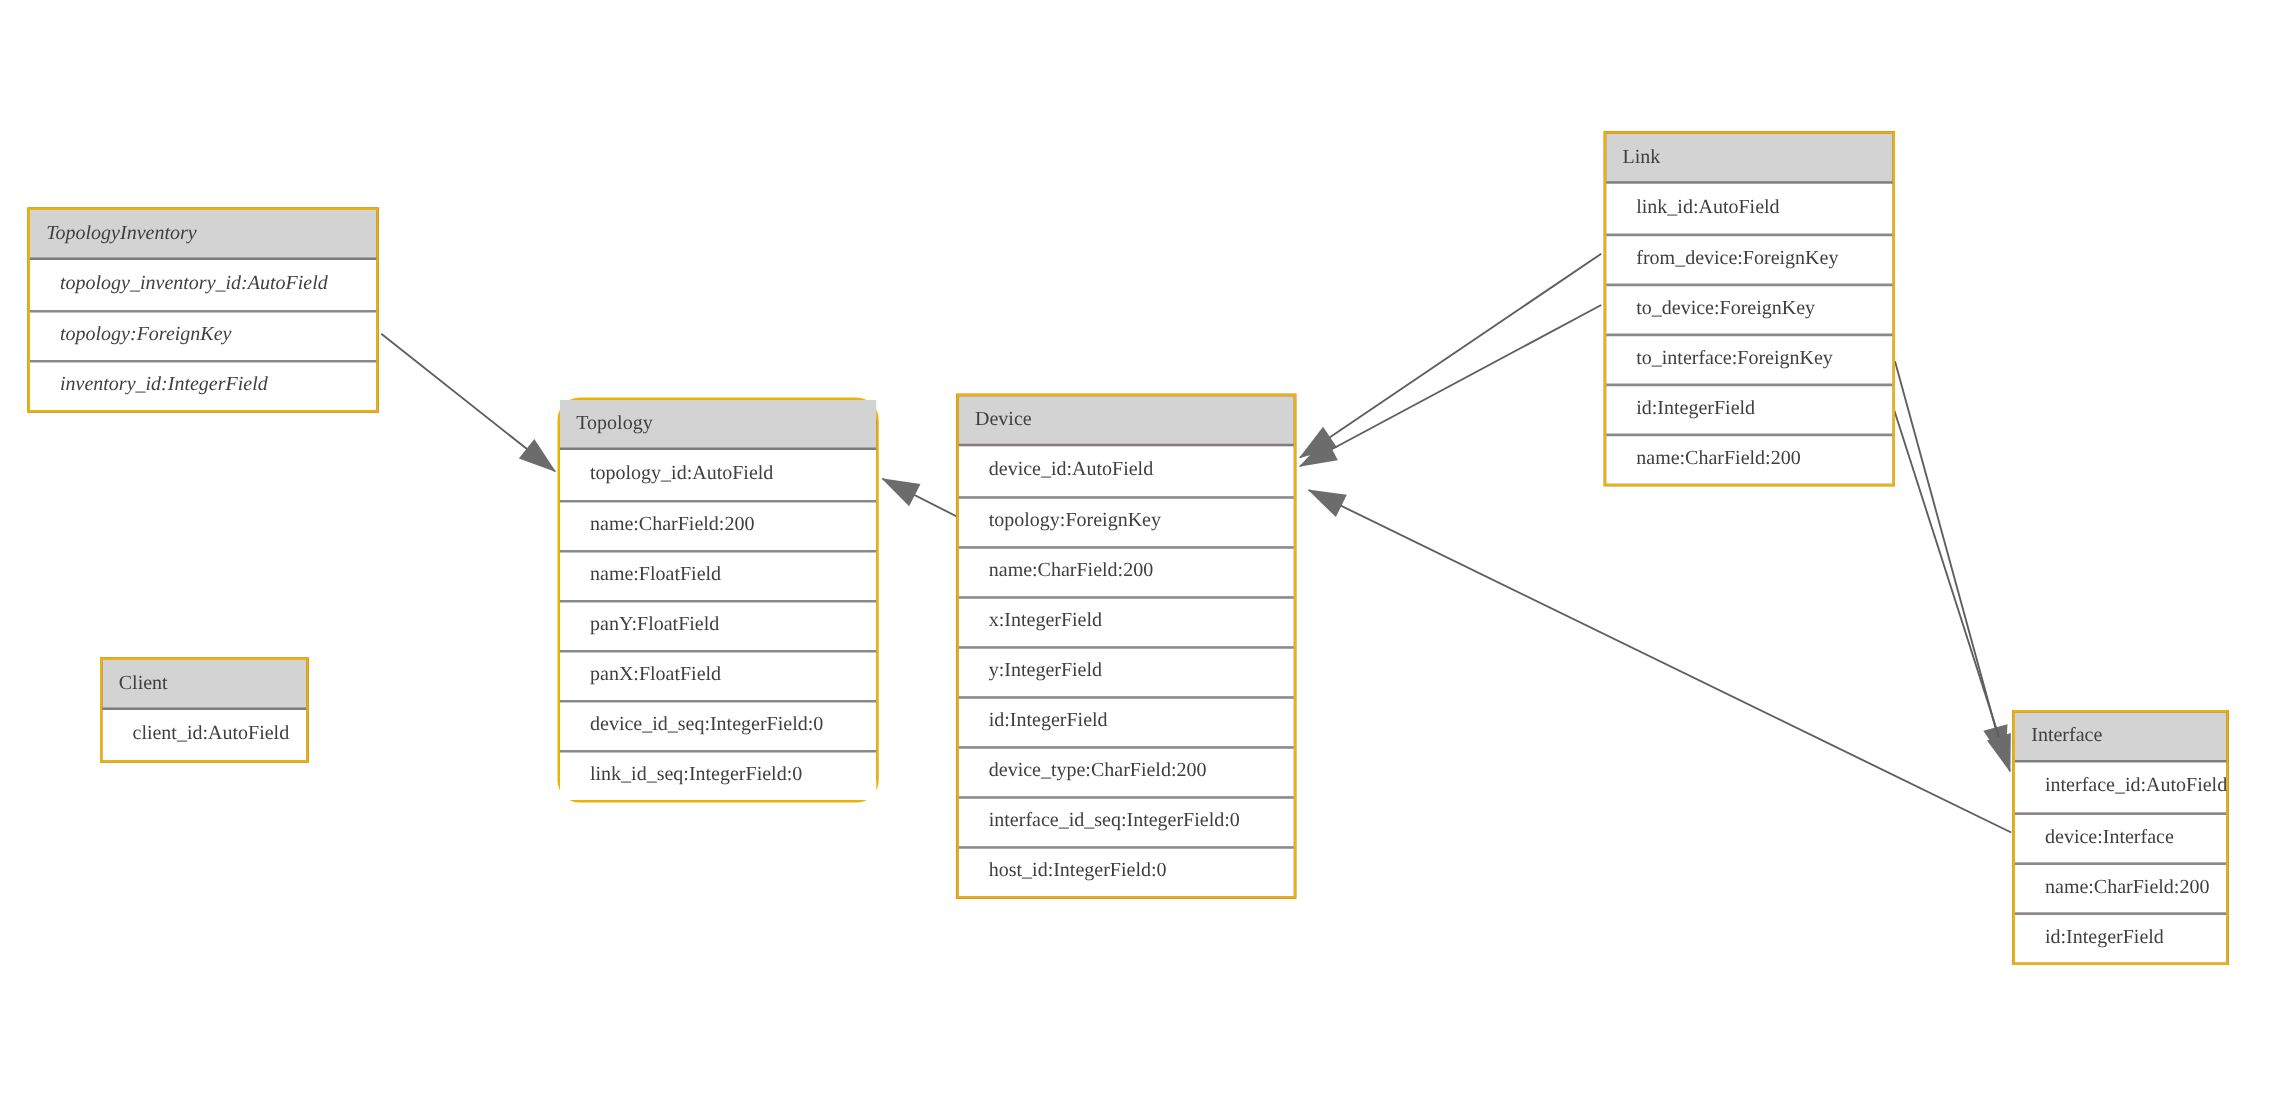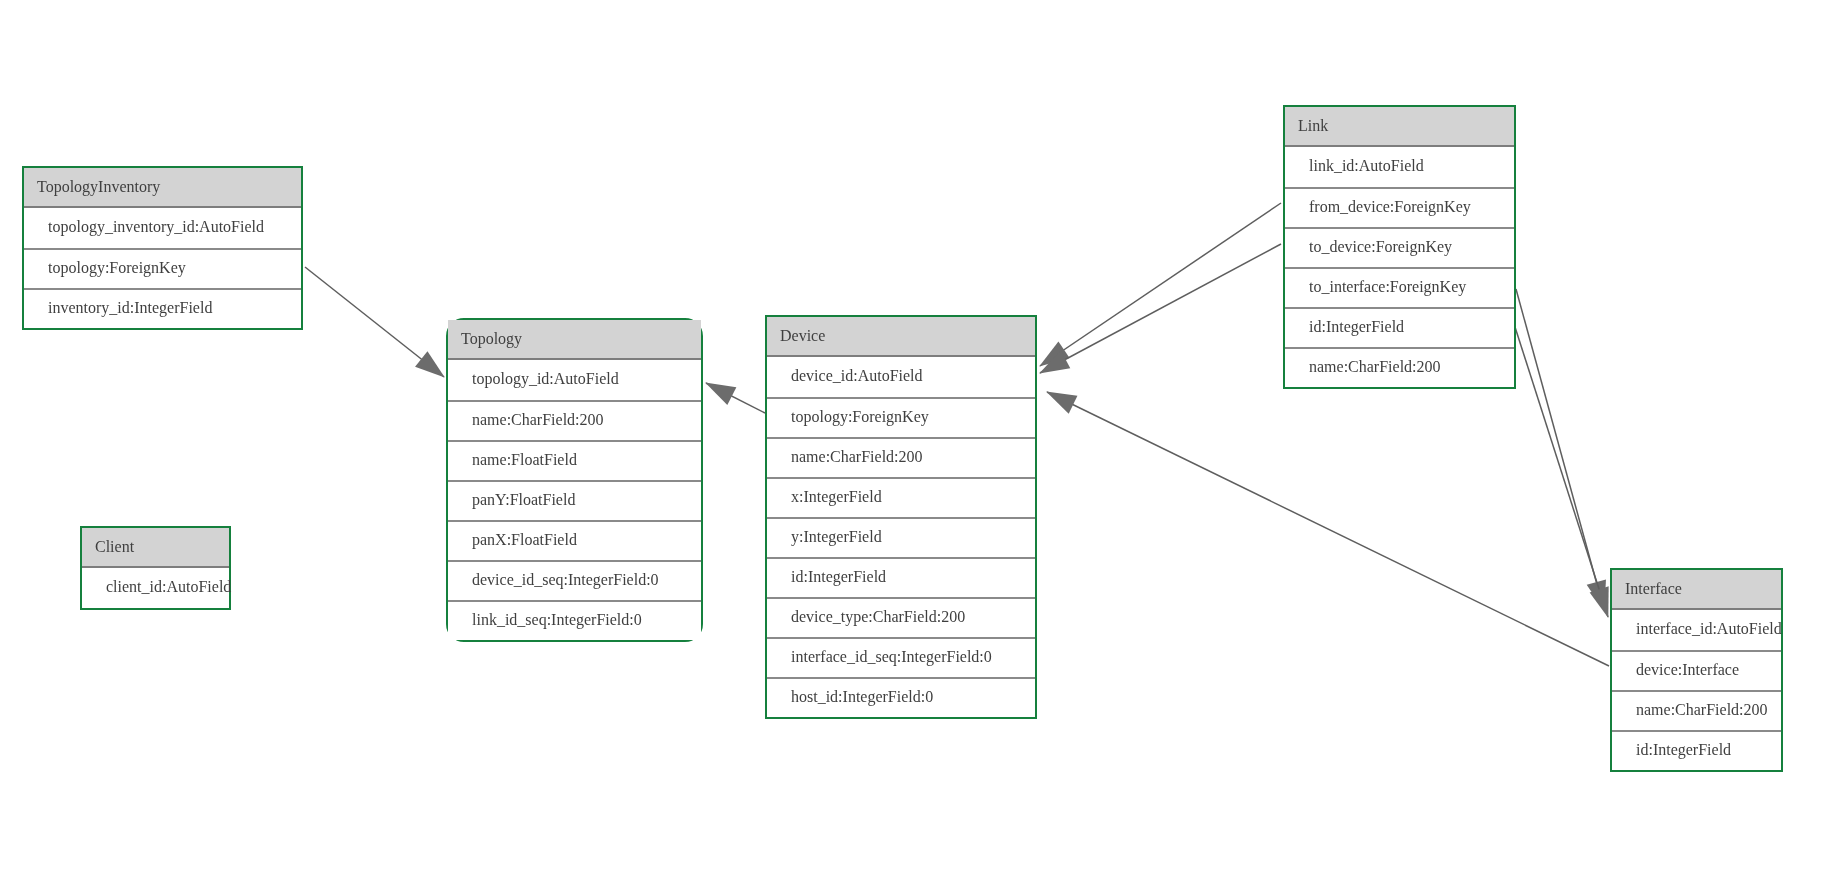--- a/index.html
+++ b/index.html
@@ -16,21 +16,21 @@
   }
   #edge-layer {
     position: absolute;
     left: 0; top: 0;
     width: 1824px;
     height: 874px;
   }
   .entity {
     position: absolute;
     background: #7f1d1d;
-    border: 2px solid #15803d;
+    border: 2px solid #eab308;
     color: #3f3f3f;
     font-size: 16px;
     white-space: nowrap;
   }
   .entity-header {
     background: #d3d3d3;
     height: 40px;
     line-height: 38px;
     padding-left: 13px;
     border-bottom: 2px solid #7d7d7d;
@@ -61,37 +61,37 @@
         <line x1="305" y1="267" x2="444" y2="377" stroke="#5e5e5e" stroke-width="1.5" marker-end="url(#arrowhead)"></line>
         <line x1="765" y1="413" x2="706" y2="383" stroke="#5e5e5e" stroke-width="1.5" marker-end="url(#arrowhead)"></line>
         <line x1="1281" y1="203" x2="1040" y2="366" stroke="#5e5e5e" stroke-width="1.5" marker-end="url(#arrowhead)"></line>
         <line x1="1281" y1="244" x2="1040" y2="373" stroke="#5e5e5e" stroke-width="1.5" marker-end="url(#arrowhead)"></line>
         <line x1="1516" y1="289" x2="1604" y2="610" stroke="#5e5e5e" stroke-width="1.5" marker-end="url(#arrowhead)"></line>
         <line x1="1515" y1="327" x2="1608" y2="617" stroke="#5e5e5e" stroke-width="1.5" marker-end="url(#arrowhead)"></line>
         <line x1="1609" y1="666" x2="1047" y2="392" stroke="#5e5e5e" stroke-width="1.5" marker-end="url(#arrowhead)"></line>
       </g>
   </svg>
   <div id="entities">
-      <div class="entity" style="left: 22px; top: 166px; width: 281px;">
+      <div class="entity" style="left: 22px; top: 166px; width: 281px; font-style: italic;">
         <div class="entity-header">TopologyInventory</div>
         <div class="entity-field">topology_inventory_id:AutoField</div>
         <div class="entity-field">topology:ForeignKey</div>
         <div class="entity-field">inventory_id:IntegerField</div>
       </div>
       <div class="entity" style="left: 446px; top: 318px; width: 257px; border-radius: 18px;">
         <div class="entity-header">Topology</div>
         <div class="entity-field">topology_id:AutoField</div>
         <div class="entity-field">name:CharField:200</div>
         <div class="entity-field">name:FloatField</div>
         <div class="entity-field">panY:FloatField</div>
         <div class="entity-field">panX:FloatField</div>
         <div class="entity-field">device_id_seq:IntegerField:0</div>
         <div class="entity-field">link_id_seq:IntegerField:0</div>
       </div>
-      <div class="entity" style="left: 80px; top: 526px; width: 151px;">
+      <div class="entity" style="left: 80px; top: 526px; width: 167px;">
         <div class="entity-header">Client</div>
         <div class="entity-field">client_id:AutoField</div>
       </div>
       <div class="entity" style="left: 765px; top: 315px; width: 272px;">
         <div class="entity-header">Device</div>
         <div class="entity-field">device_id:AutoField</div>
         <div class="entity-field">topology:ForeignKey</div>
         <div class="entity-field">name:CharField:200</div>
         <div class="entity-field">x:IntegerField</div>
         <div class="entity-field">y:IntegerField</div>

